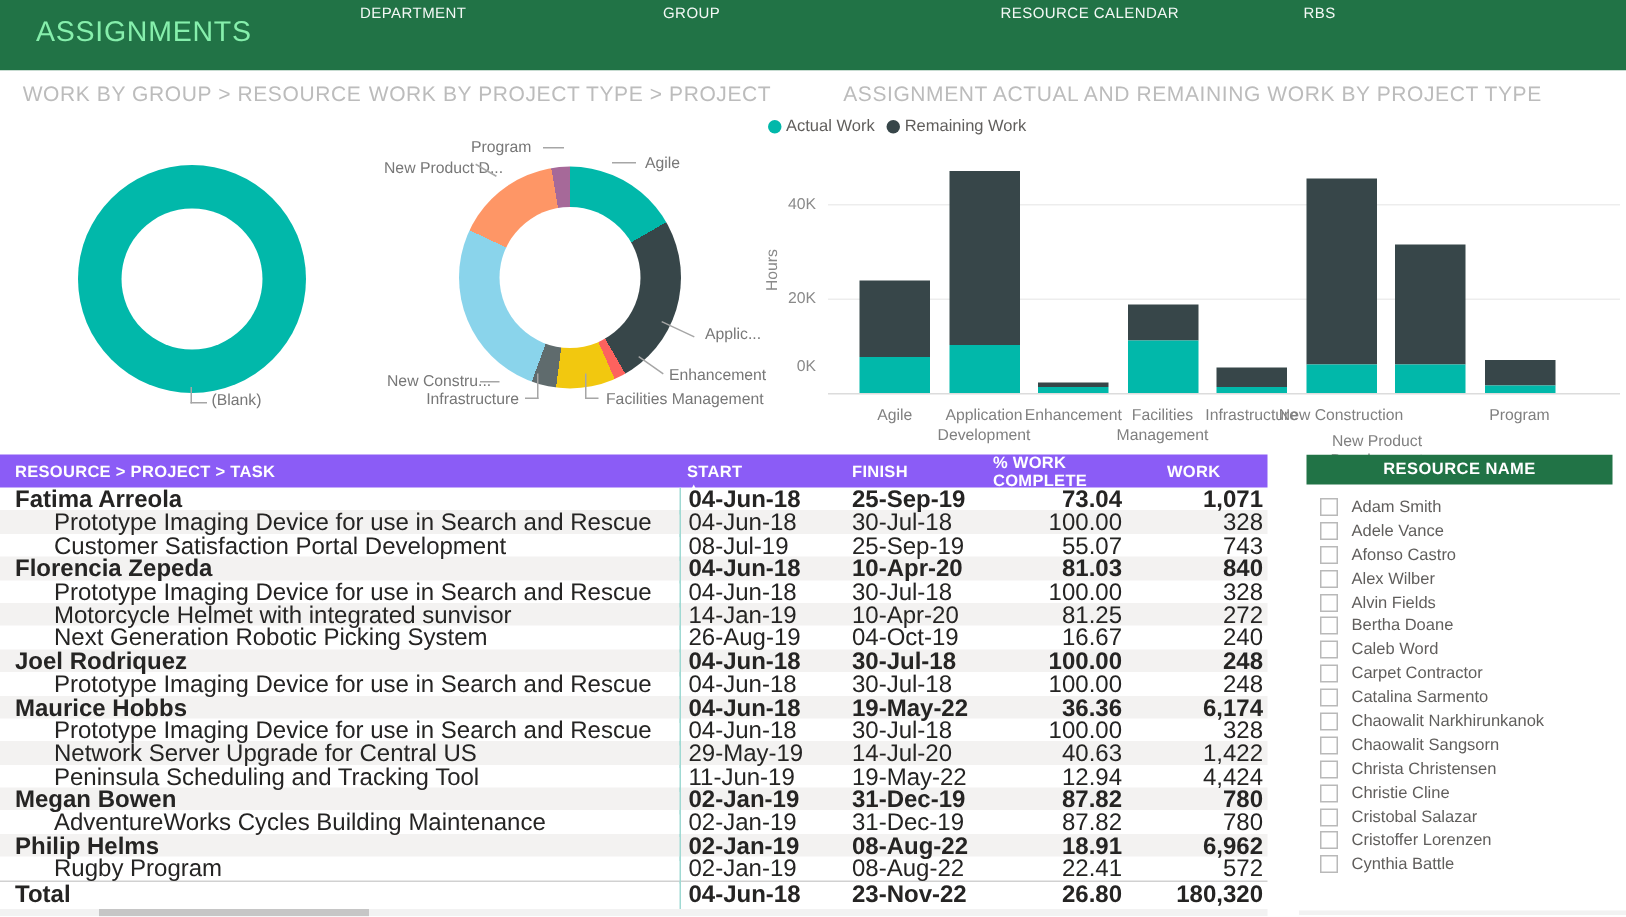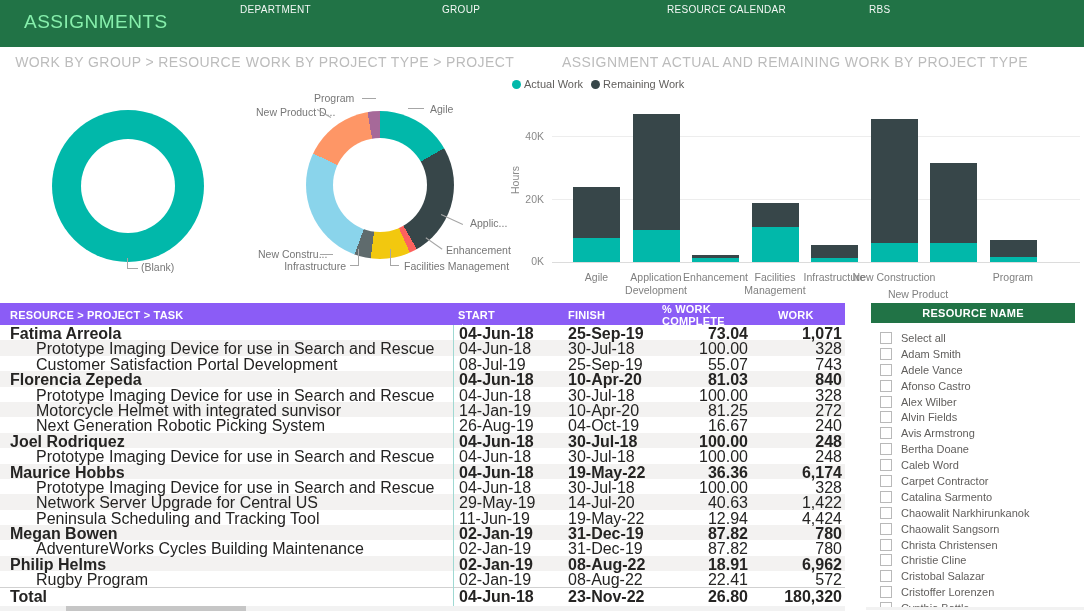--- a/index.html
+++ b/index.html
@@ -144,21 +144,21 @@
         <div class="legend-item">
           <div class="dot" style="background: rgb(55, 70, 73);"></div>
           <span>Remaining Work</span>
         </div>
       </div>
     <div class="gline" style="top:89px"></div>
     <div class="gline" style="top:152px"></div>
     <div class="gline gbase" style="top:215px"></div>
     <div class="ytick" style="top:83px">40K</div>
     <div class="ytick" style="top:146px">20K</div>
-    <div class="ytick" style="top:208px">0K</div>
+    <div class="ytick" style="top:191px">0K</div>
     <div class="ylab">Hours</div>
     <div id="bars">
         <div class="bar" style="left: 573px;">
           <div class="" style="background: rgb(55, 70, 73); height: 51.03px;"></div>
           <div class="" style="background: rgb(1, 184, 170); height: 23.94px;"></div>
         </div>
         <div class="bar" style="left: 632.5px;">
           <div class="" style="background: rgb(55, 70, 73); height: 115.92px;"></div>
           <div class="" style="background: rgb(1, 184, 170); height: 32.13px;"></div>
         </div>
@@ -341,45 +341,37 @@
   </div>
   <div class="hscroll">
     <div class="hthumb"></div>
   </div>
 
   <div class="slicer">
     <div class="slicer-head">RESOURCE NAME</div>
     <div class="slicer-list" id="slicer-list">
         <div class="slicer-item">
           <div class="cb"></div>
-          <span class="lbl">Select all</span>
-        </div>
-        <div class="slicer-item">
-          <div class="cb"></div>
           <span class="lbl">Adam Smith</span>
         </div>
         <div class="slicer-item">
           <div class="cb"></div>
           <span class="lbl">Adele Vance</span>
         </div>
         <div class="slicer-item">
           <div class="cb"></div>
           <span class="lbl">Afonso Castro</span>
         </div>
         <div class="slicer-item">
           <div class="cb"></div>
           <span class="lbl">Alex Wilber</span>
         </div>
         <div class="slicer-item">
           <div class="cb"></div>
           <span class="lbl">Alvin Fields</span>
-        </div>
-        <div class="slicer-item">
-          <div class="cb"></div>
-          <span class="lbl">Avis Armstrong</span>
         </div>
         <div class="slicer-item">
           <div class="cb"></div>
           <span class="lbl">Bertha Doane</span>
         </div>
         <div class="slicer-item">
           <div class="cb"></div>
           <span class="lbl">Caleb Word</span>
         </div>
         <div class="slicer-item">

